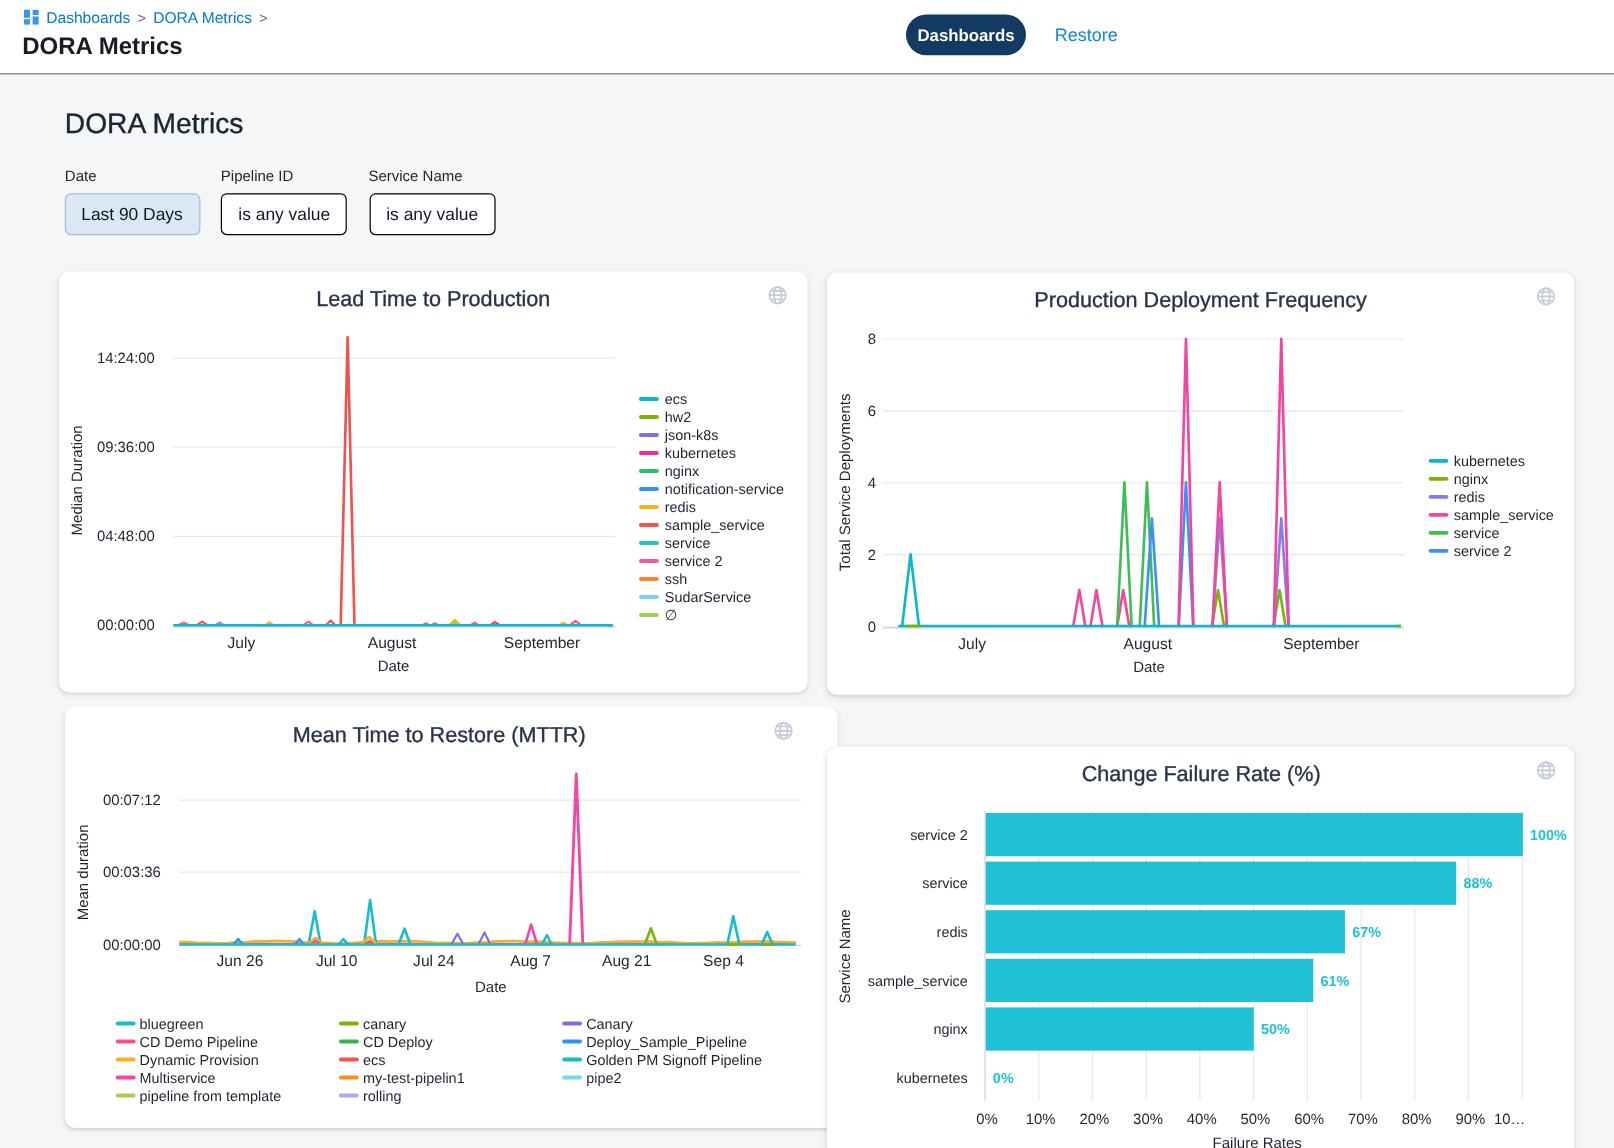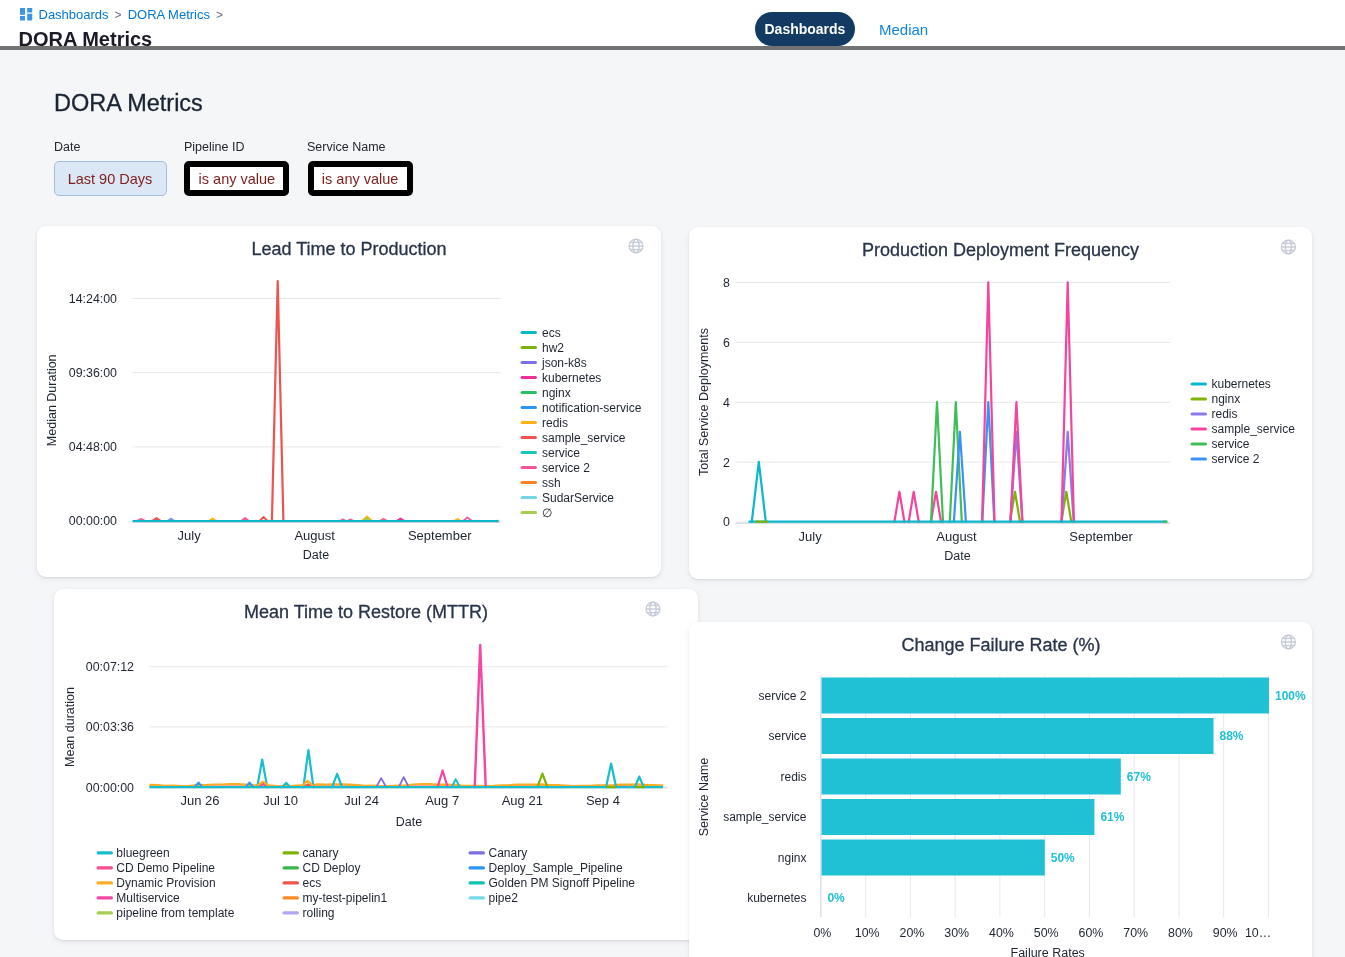--- a/index.html
+++ b/index.html
@@ -1,57 +1,57 @@
 <!DOCTYPE html>
 <html><head><meta charset="utf-8"><title>DORA Metrics</title>
 <style>
 *{margin:0;padding:0;box-sizing:border-box}
 body{width:1345px;height:957px;background:#f5f6f8;font-family:"Liberation Sans",sans-serif;overflow:hidden}
-.hdr{position:absolute;left:0;top:0;width:1345px;height:50px;background:#fff;border-bottom:4px solid #737373}
+.hdr{position:absolute;left:0;top:0;width:1345px;height:62px;background:#fff;border-bottom:1px solid #737373}
 .crumbs{position:absolute;left:20px;top:7px;display:flex;align-items:center;gap:6px;font-size:13px}
 .crumbs .lnk{color:#0278d5}
 .crumbs .sep{color:#6b6d85;font-size:12px}
 .h1{position:absolute;left:18.5px;top:28px;font-size:20px;font-weight:bold;color:#1b1b28}
 .pill{position:absolute;left:755px;top:11.5px;height:34px;line-height:34px;padding:0 9.5px;border-radius:17px;background:#123a63;color:#fff;font-size:14px;font-weight:bold}
 .folders{position:absolute;left:879px;top:21px;font-size:15px;color:#0f84e4}
 .h2{position:absolute;left:54px;top:90px;font-size:23.5px;font-weight:400;color:#1a2433;-webkit-text-stroke:0.3px #1a2433}
 .flabel{position:absolute;top:140px;font-size:12.5px;color:#22262d}
-.fbtn{position:absolute;top:161px;height:35px;border-radius:5px;font-size:14.5px;color:#7f1d1d;display:flex;align-items:center;justify-content:center}
+.fbtn{position:absolute;top:161px;height:35px;border-radius:5px;font-size:14.5px;color:#0f172a;display:flex;align-items:center;justify-content:center}
 .fbtn.date{left:53.5px;width:113px;background:#dbe7f4;border:1px solid #a3bfdc}
-.fbtn.any{background:#fff;border:6px solid #000000}
+.fbtn.any{background:#fff;border:1px solid #000000}
 .card{position:absolute;background:#fff;border-radius:9px;box-shadow:0 1px 2px rgba(40,48,64,.10),0 2px 6px rgba(40,48,64,.07)}
 </style></head>
 <body>
 <div class="hdr">
 <div class="crumbs">
       <svg width="12.5" height="12.5" viewBox="0 0 12.5 12.5" style="display:block">
         <g fill="#3b97e3">
           <rect x="0" y="0" width="5" height="6.8"></rect>
           <rect x="7.2" y="0" width="5" height="4.5"></rect>
           <rect x="0" y="8" width="5" height="4.5"></rect>
           <rect x="7.2" y="5.7" width="5" height="6.8"></rect>
         </g>
       </svg>
       <span class="lnk">Dashboards</span>
       <span class="sep">&gt;</span>
       <span class="lnk">DORA Metrics</span>
       <span class="sep">&gt;</span>
     </div>
 <div class="h1">DORA Metrics</div>
 <div class="pill">Dashboards</div>
-<div class="folders">Median</div>
+<div class="folders">Restore</div>
 </div>
 <div class="h2">DORA Metrics</div>
 <div class="flabel" style="left:54px">Date</div>
 <div class="flabel" style="left:184px">Pipeline ID</div>
 <div class="flabel" style="left:307px">Service Name</div>
 <div class="fbtn date">Last 90 Days</div>
 <div class="fbtn any" style="left:184.4px;width:105px">is any value</div>
 <div class="fbtn any" style="left:307.5px;width:105.3px">is any value</div>
-<div class="card" style="left:37px;top:225.5px;width:624px;height:351.5px">
+<div class="card" style="left:49px;top:225.5px;width:624px;height:351.5px">
     <svg width="624" height="351" viewBox="0 0 624 351" style="display:block">
       <text x="312" y="29" font-size="18" text-anchor="middle" fill="#283449" font-weight="normal" stroke="#283449" stroke-width="0.3">Lead Time to Production</text>
       <g stroke="#c5cbd7" stroke-width="1.4" fill="none">
 <circle cx="599" cy="20" r="6.9"></circle>
 <ellipse cx="599" cy="20" rx="3.1" ry="6.9"></ellipse>
 <line x1="592.1" y1="20" x2="605.9" y2="20"></line>
 <line x1="593.3" y1="16.4" x2="604.7" y2="16.4"></line>
 <line x1="593.3" y1="23.6" x2="604.7" y2="23.6"></line>
 </g>
       <line x1="95.3" y1="72.5" x2="463.5" y2="72.5" stroke="#e7e8ea" stroke-width="1"></line>

